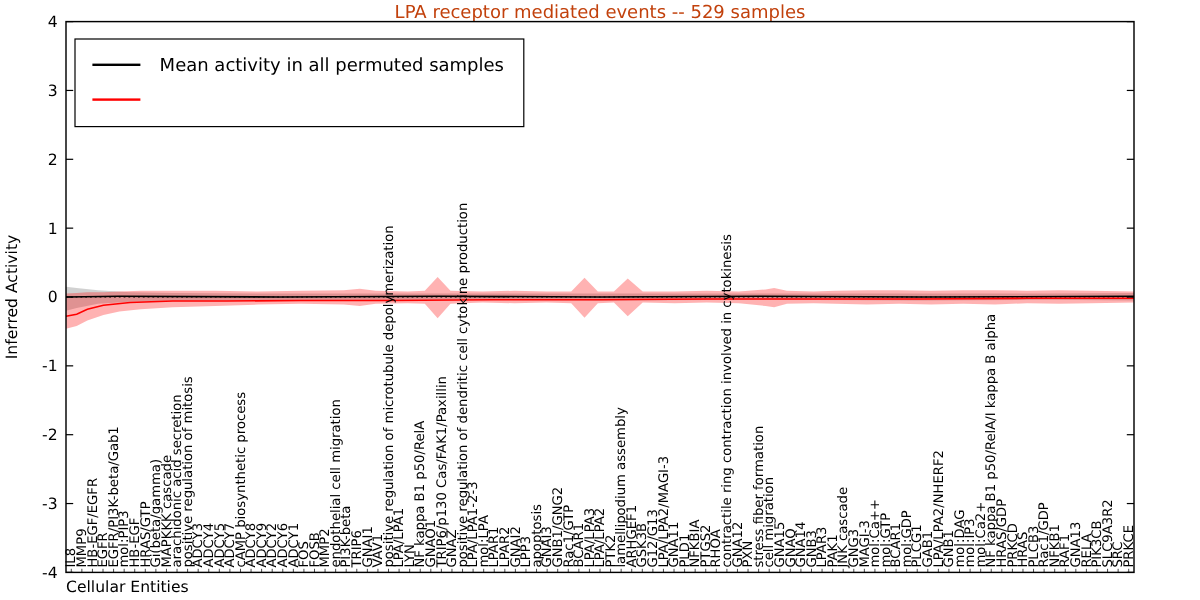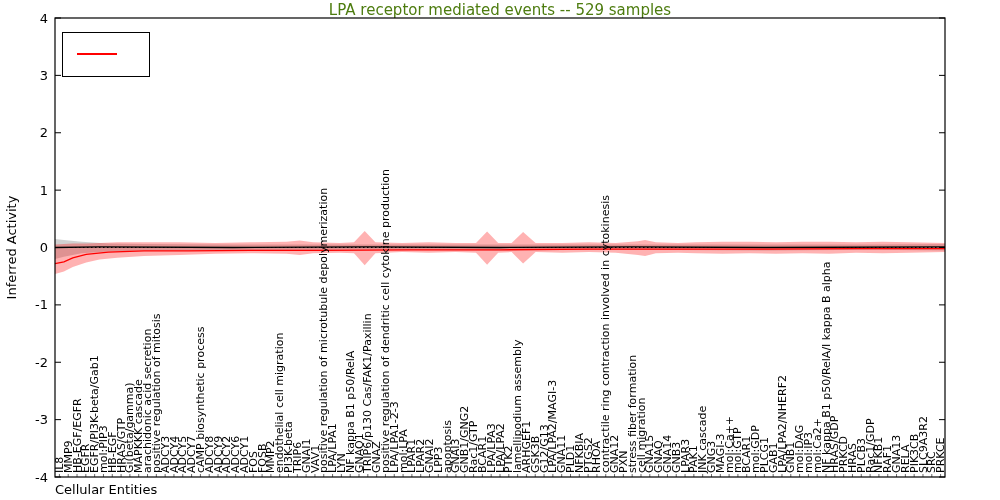--- a/index.html
+++ b/index.html
@@ -1,20 +1,20 @@
 <!DOCTYPE html>
 <html><head>
 <meta charset="utf-8">
 <style>
   html,body{margin:0;padding:0;background:#ffffff;}
   #fig{position:relative;width:1000px;height:500px;background:#ffffff;
        font-family:"DejaVu Sans","Liberation Sans",sans-serif;overflow:hidden;}
   #plot-svg{position:absolute;left:0;top:0;}
   .title{position:absolute;left:55px;top:1px;width:890px;text-align:center;
-         font-size:15px;color:#4d7c0f;}
+         font-size:15px;color:#c2410c;}
   .xlabel{position:absolute;left:55px;top:482px;width:890px;
           font-size:13px;color:#000;}
   .ylabel{position:absolute;left:-44px;top:240px;width:110px;text-align:center;
           font-size:13px;color:#000;transform:rotate(-90deg);}
   .legend{position:absolute;left:62px;top:32px;background:#ffffff;
           border:1px solid #000;padding:6px 16px 8px 10px;z-index:5;}
   .legend-row{display:flex;align-items:center;height:29px;}
   .legend-line{width:40px;height:0;border-top:2px solid #000;margin:0 16px 0 4px;}
   .legend-text{font-size:15px;color:#000;white-space:nowrap;}
 </style>
@@ -258,18 +258,22 @@
       <line x1="55" y1="75.375" x2="61" y2="75.375" stroke="#000" stroke-width="1"></line>
       <line x1="945" y1="75.375" x2="939" y2="75.375" stroke="#000" stroke-width="1"></line>
       <text x="48" y="79.875" font-size="13" fill="#000" text-anchor="end">3</text>
       <line x1="55" y1="18" x2="61" y2="18" stroke="#000" stroke-width="1"></line>
       <line x1="945" y1="18" x2="939" y2="18" stroke="#000" stroke-width="1"></line>
       <text x="48" y="22.5" font-size="13" fill="#000" text-anchor="end">4</text>
     </svg>
 
   <div class="legend">
     <div class="legend-row">
+      <div class="legend-line" id="leg-line-0" style="border-top-color: rgb(0, 0, 0);"></div>
+      <div class="legend-text">Mean activity in all permuted samples</div>
+    </div>
+    <div class="legend-row">
       <div class="legend-line" id="leg-line-1" style="border-top-color: rgb(255, 0, 0);"></div>
     </div>
   </div>
 
   <div class="xlabel">Cellular Entities</div>
 </div>
 
 </body></html>

